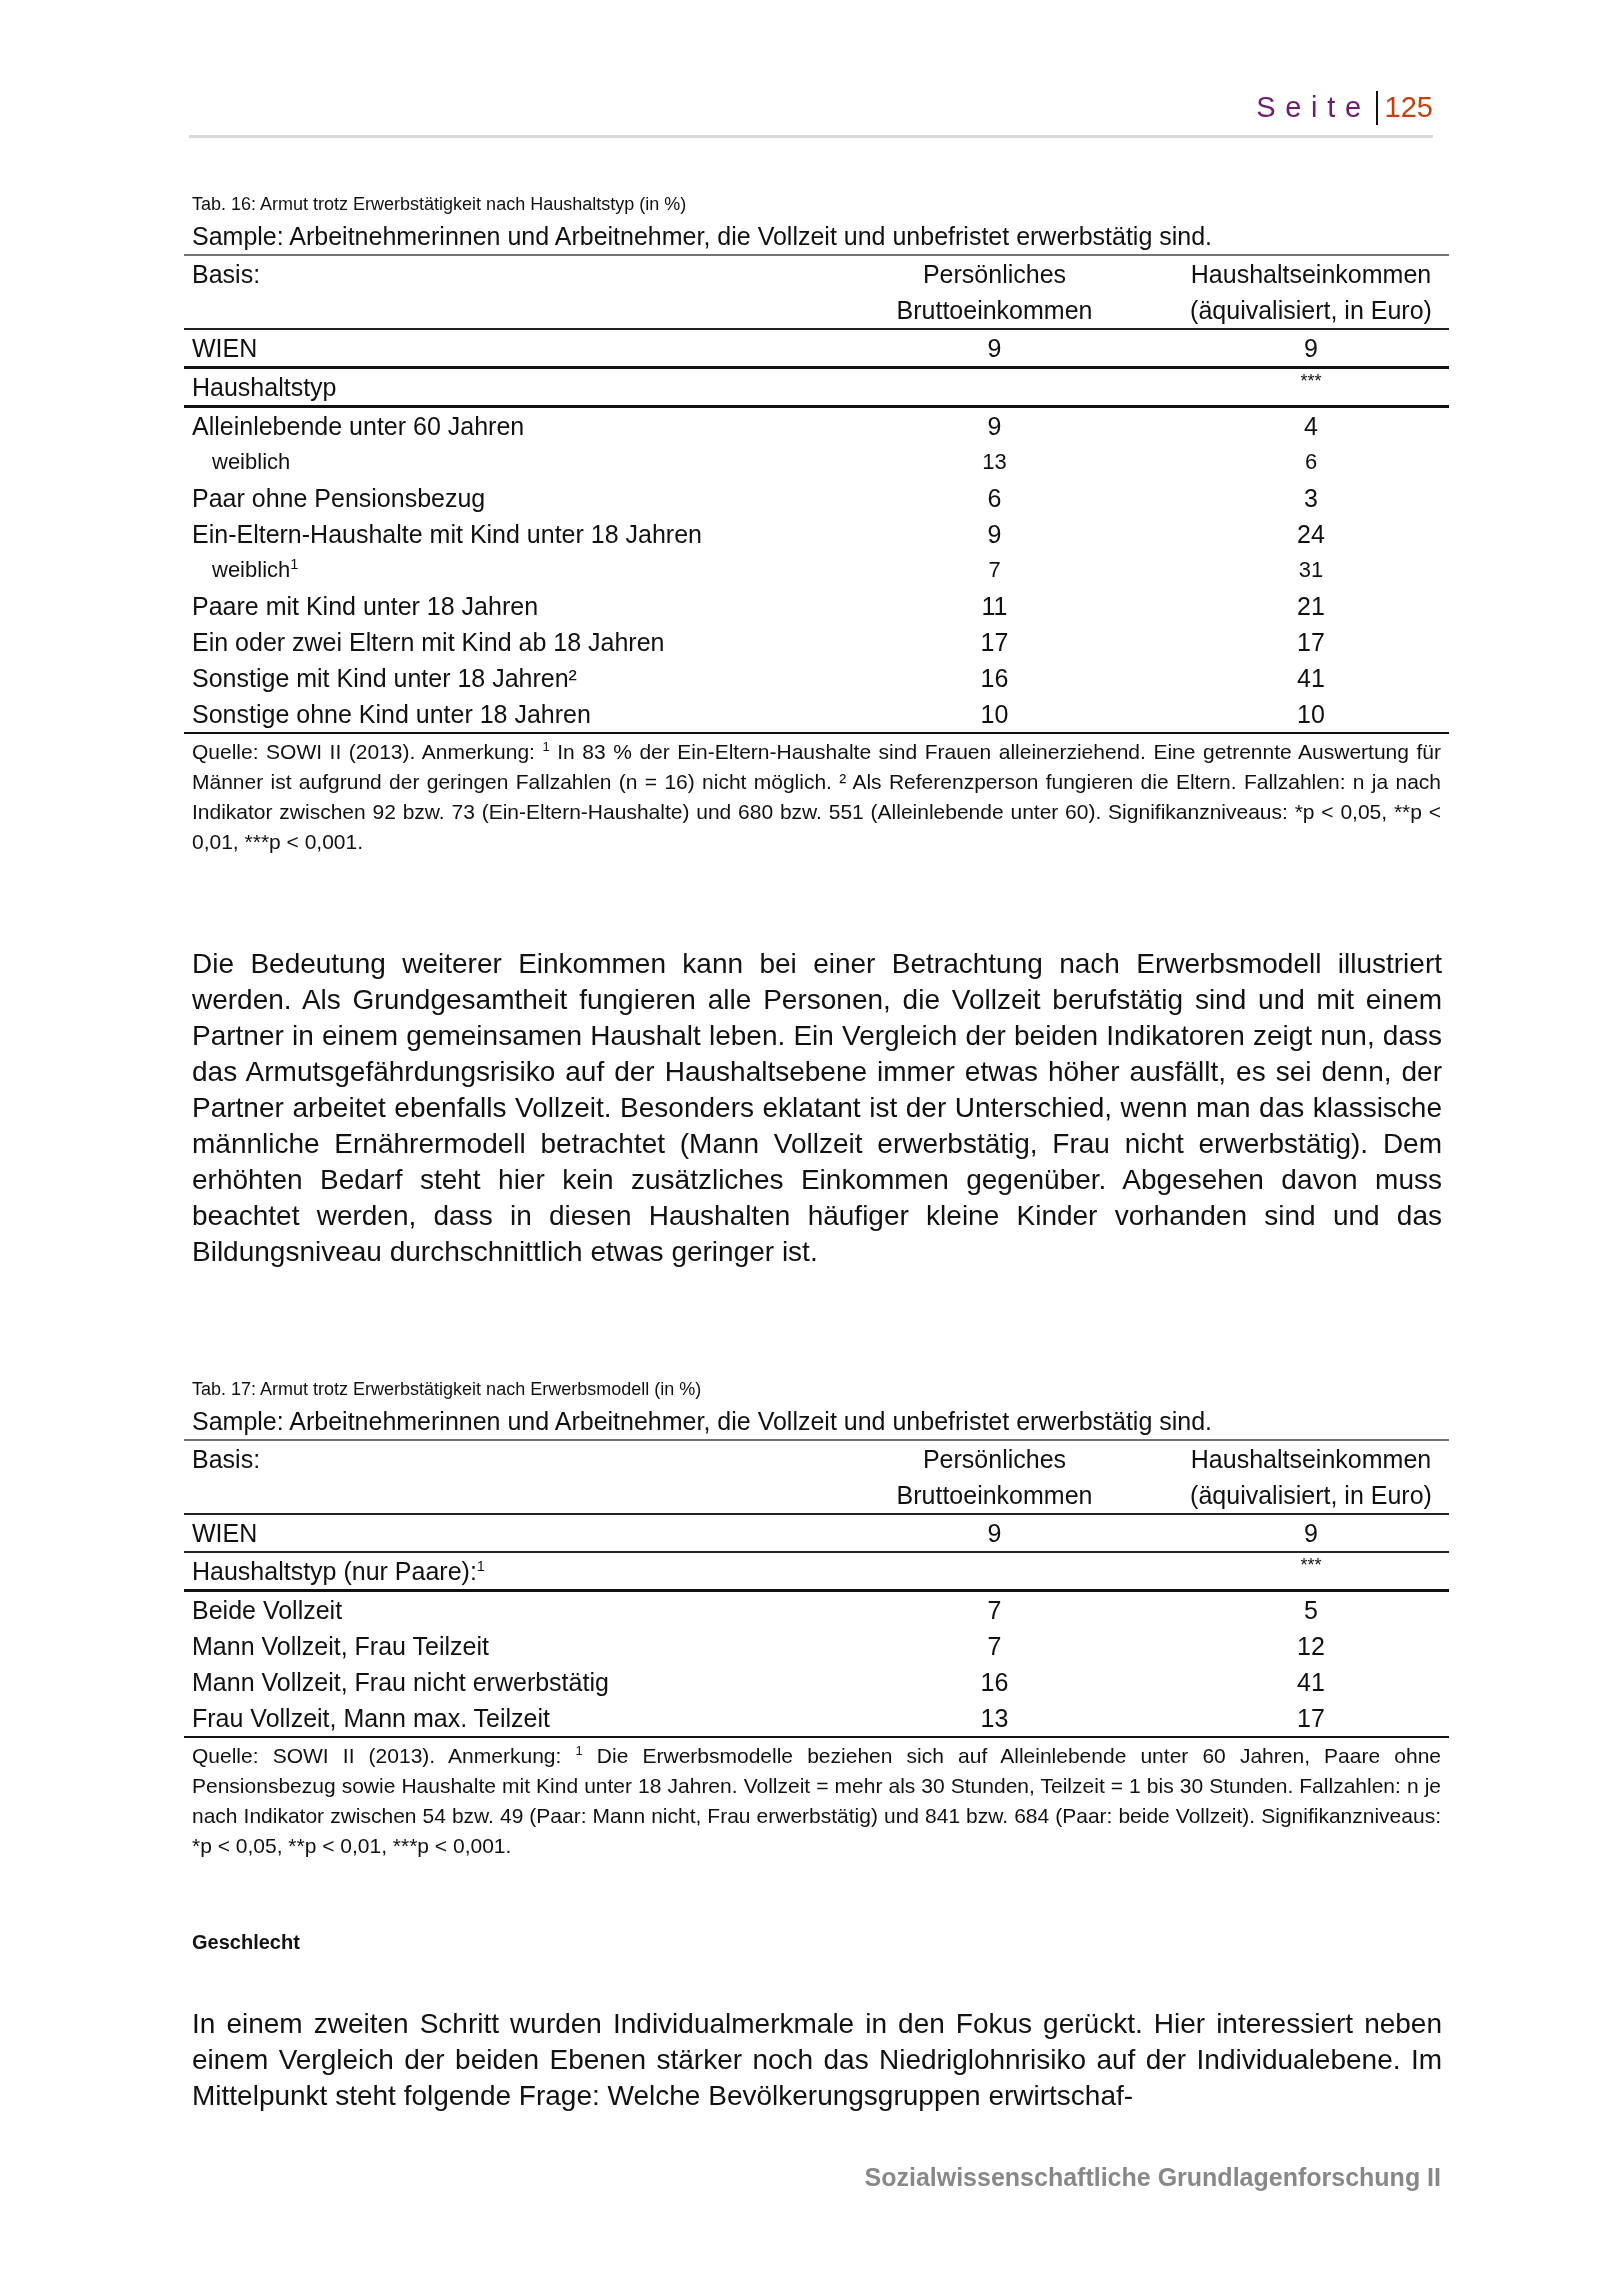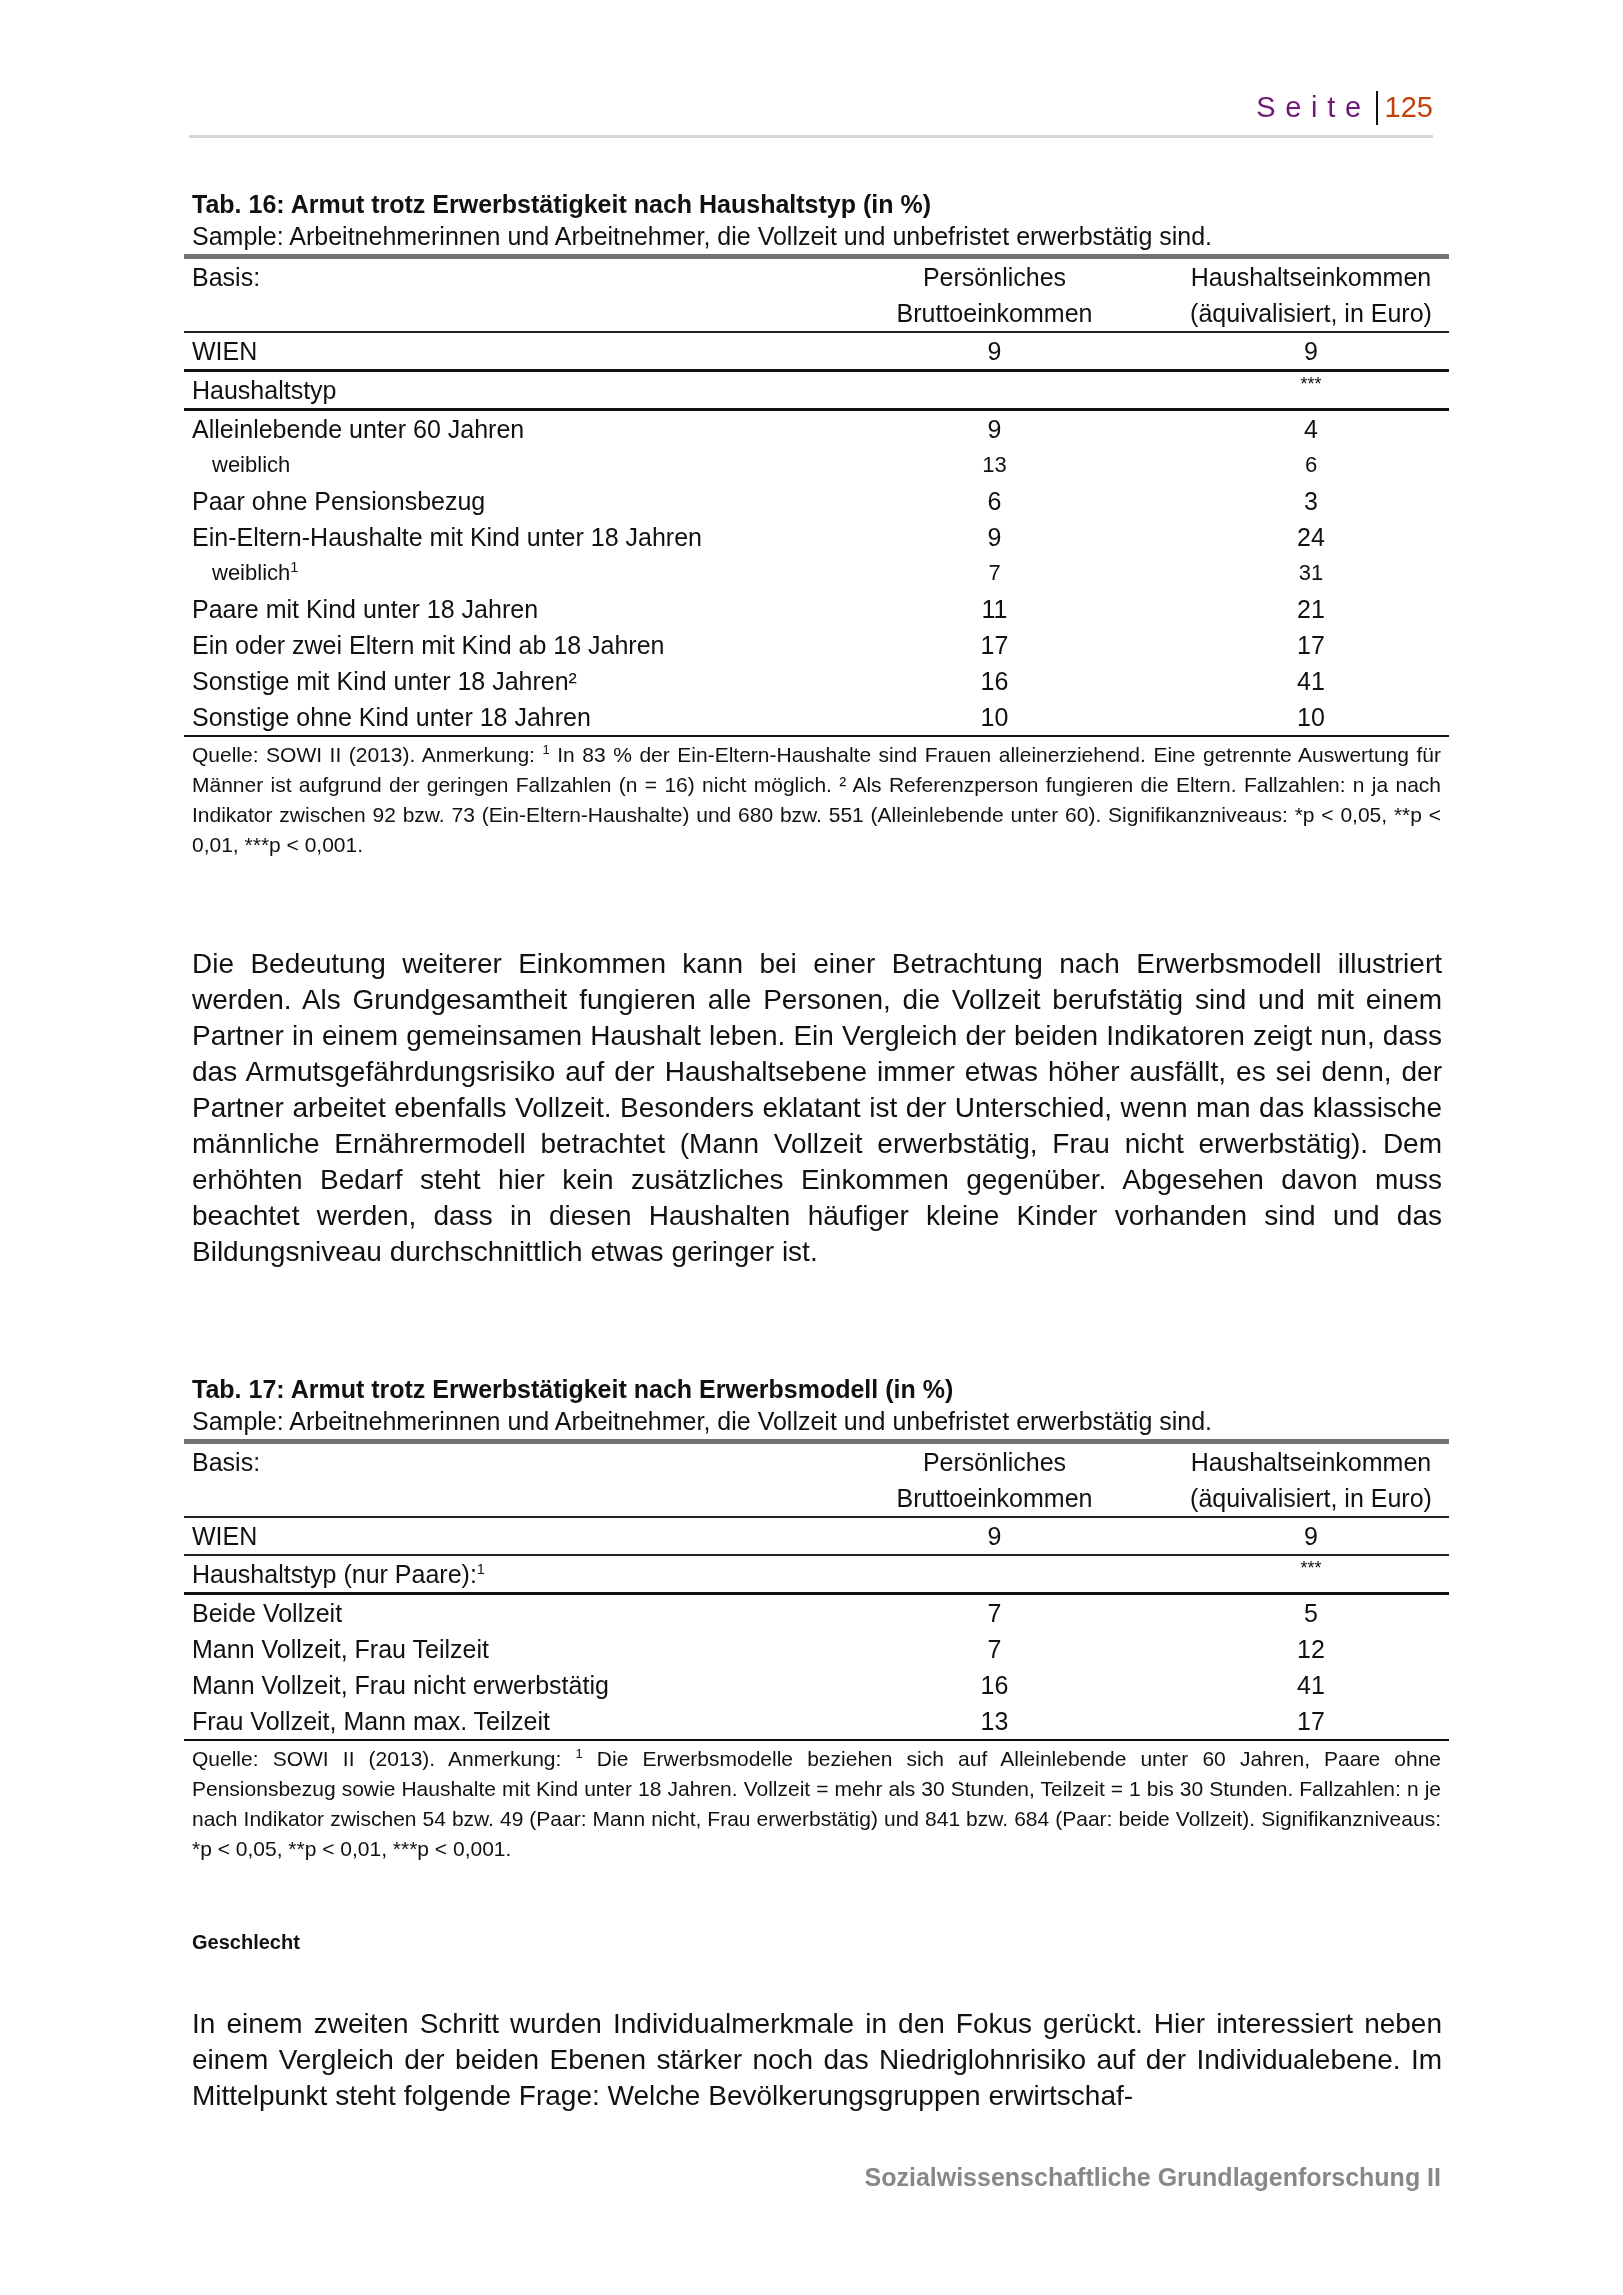--- a/index.html
+++ b/index.html
@@ -6,31 +6,31 @@
   body { width:1623px; height:2295px; position:relative; overflow:hidden;
          font-family:"Liberation Sans", sans-serif; color:#111; }
   .page-header { position:absolute; left:189px; top:91px; width:1244px; height:44px;
                  border-bottom:3.2px solid #d8d8d8; }
   .page-header .hdr { position:absolute; right:0; top:0; font-size:29px; line-height:32px; white-space:nowrap; }
   .seite { color:#701a75; letter-spacing:9.7px; margin-right:4.9px; }
   .bar { display:inline-block; width:2.4px; height:34px; background:#111; vertical-align:-8px; margin-right:6.5px; }
   .pagenum { font-weight:normal; color:#c2410c; }
 
   .tbl { position:absolute; left:184px; width:1265px; }
-  .tbl-title { font-weight:bold; font-size:25px; line-height:31px; padding-left:8px; }
+  .tbl-title { font-weight:normal; font-size:18px; line-height:31px; padding-left:8px; }
   .tbl-sample { font-size:25px; line-height:32px; padding-left:8px; margin-bottom:1.6px; }
   table.data { width:100%; border-collapse:collapse; font-size:25px; }
   table.data td { padding:0 0 0 8px; line-height:36px; height:36px; vertical-align:top; }
   table.data td.num { text-align:center; padding:0; }
   table.data td.num1 { width:357px; }
   table.data td.num2 { width:276px; }
   table.data tr.sub td { font-size:22px; }
   table.data tr.sub td.lbl { padding-left:28px; }
   table.data tr.hd td { line-height:36px; height:71px; }
-  .top-rule { border-top:5px solid #737373; }
+  .top-rule { border-top:2px solid #737373; }
   .thin-rule { border-top:2.4px solid #222;margin-left:39px; }
   .mid-rule { border-top:3.2px solid #111; }
   .stars { font-size:18px; line-height:24px; display:block; }
   sup { font-size:14.6px; vertical-align:super; line-height:0; }
   .tbl-note { border-top:2.4px solid #111; font-size:21px; line-height:30px; text-align:justify;
               padding:3.2px 8px 0 8px; }
   .tbl-note sup { font-size:13px; }
 
   .para { position:absolute; left:192px; width:1250px; font-size:28px; line-height:36px;
           text-align:justify; hyphens:manual; }

